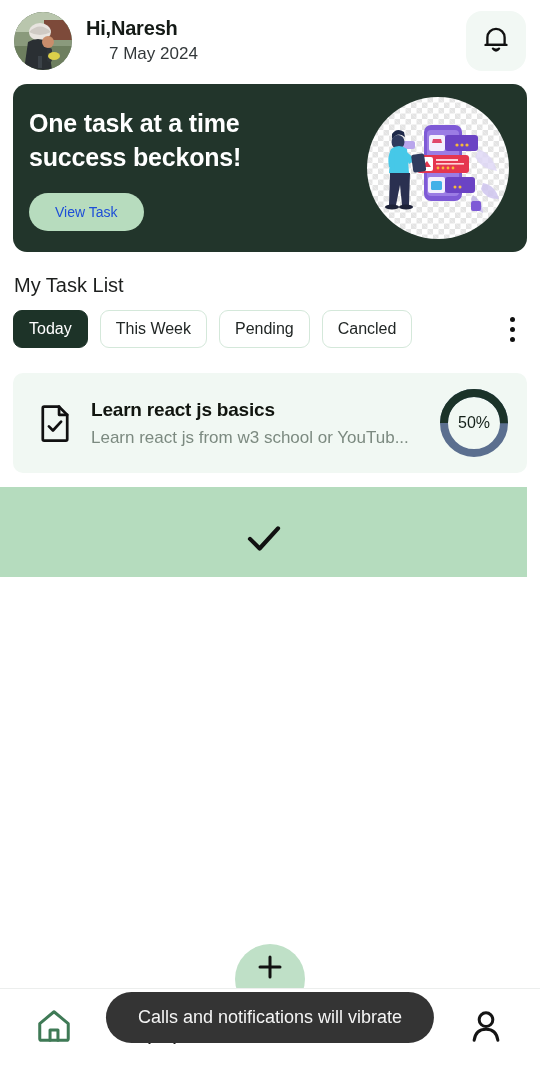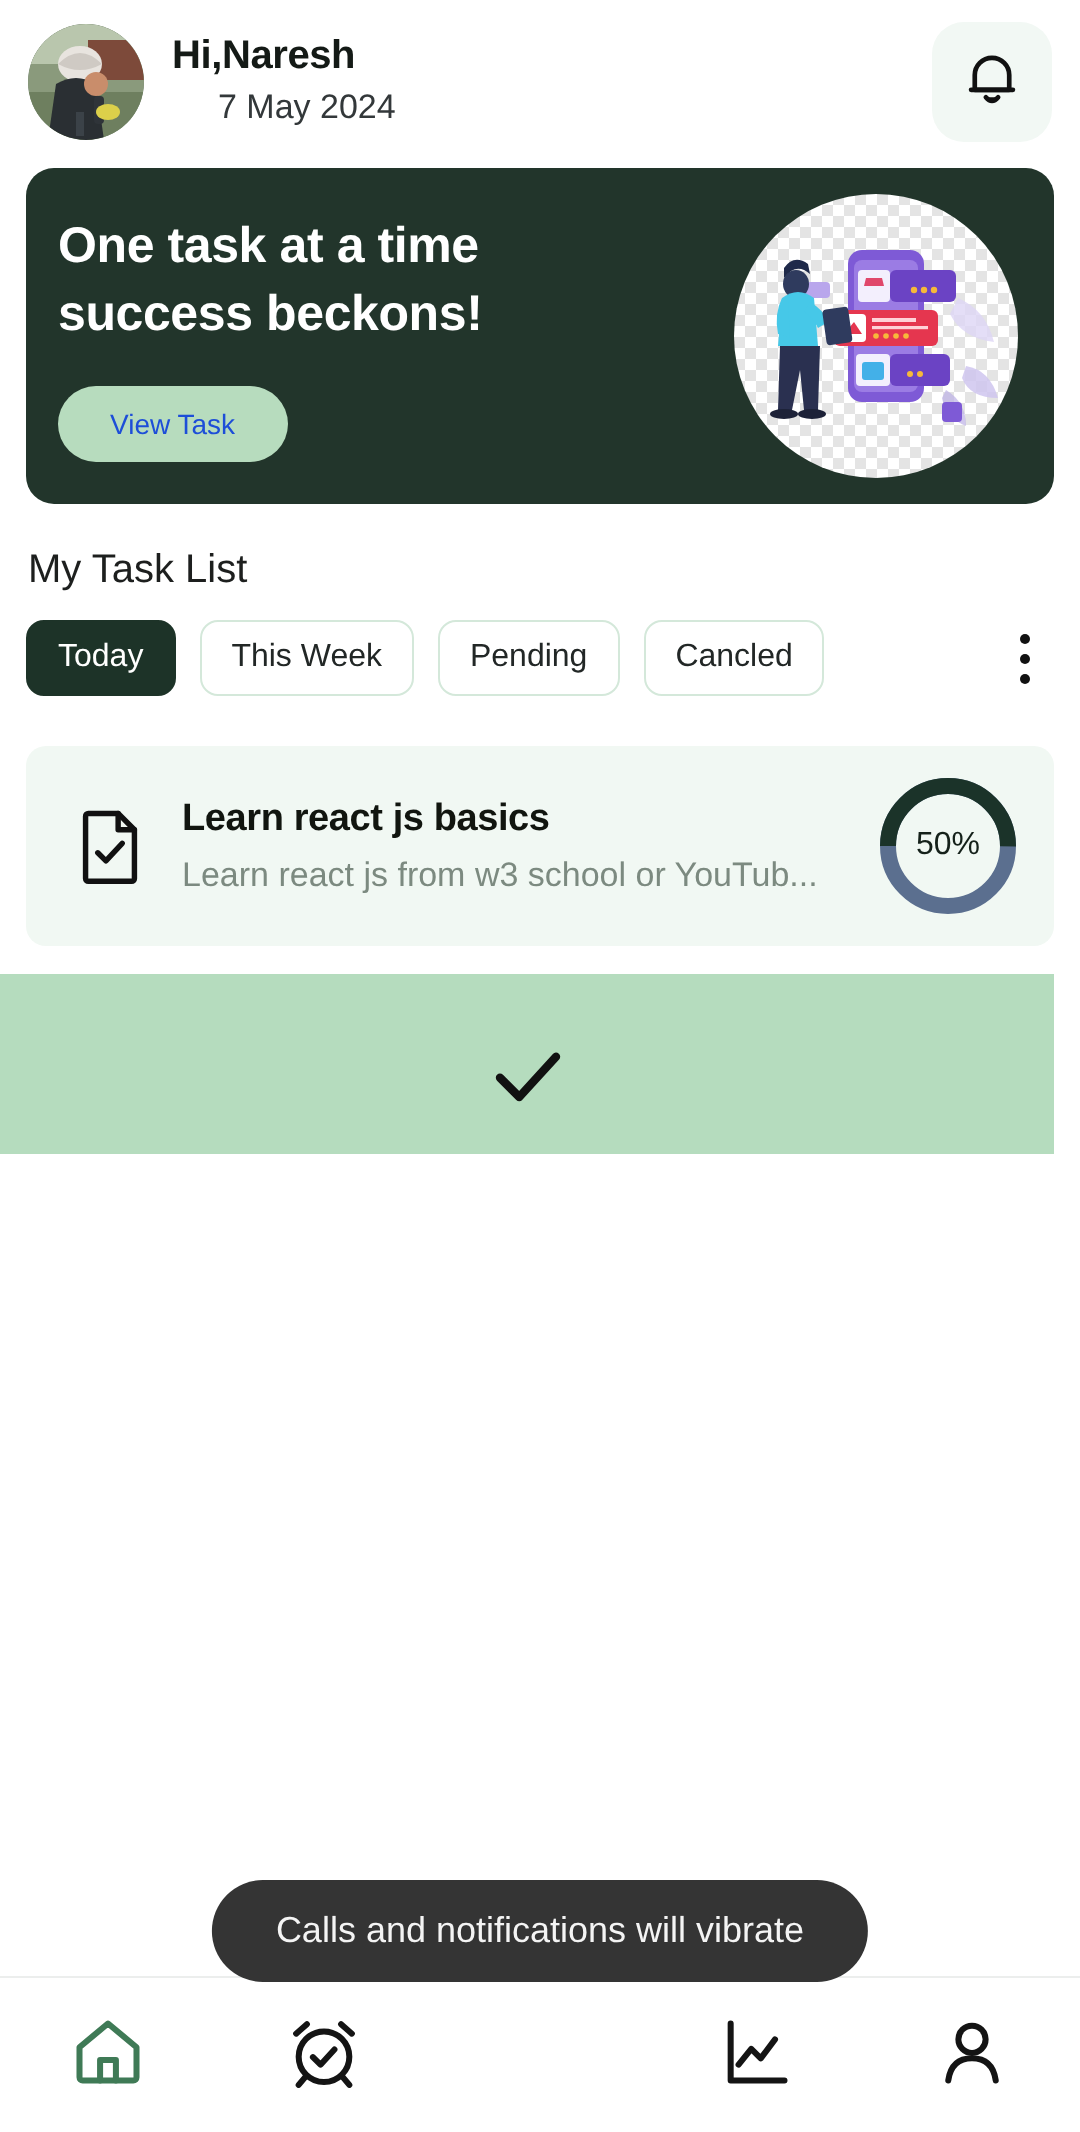--- a/index.html
+++ b/index.html
@@ -145,21 +145,21 @@
     flex: 0 0 104px;
     display: flex; align-items: center; justify-content: center;
     cursor: pointer; border: none;
   }
   .swipe-complete { background: #b5dcbe; }
   .swipe-cancel { background: #59a36f; }
 
   
   .toast {
     position: absolute; left: 50%; transform: translateX(-50%);
-    top: 940px;
+    top: 992px;
     background: #343434; color: #f4f4f4;
     border-radius: 30px;
     padding: 15px 32px;
     font-size: 18px; white-space: nowrap;
     z-index: 30;
   }
 
   
   .fab {
     position: absolute; left: 50%; transform: translateX(-50%);

